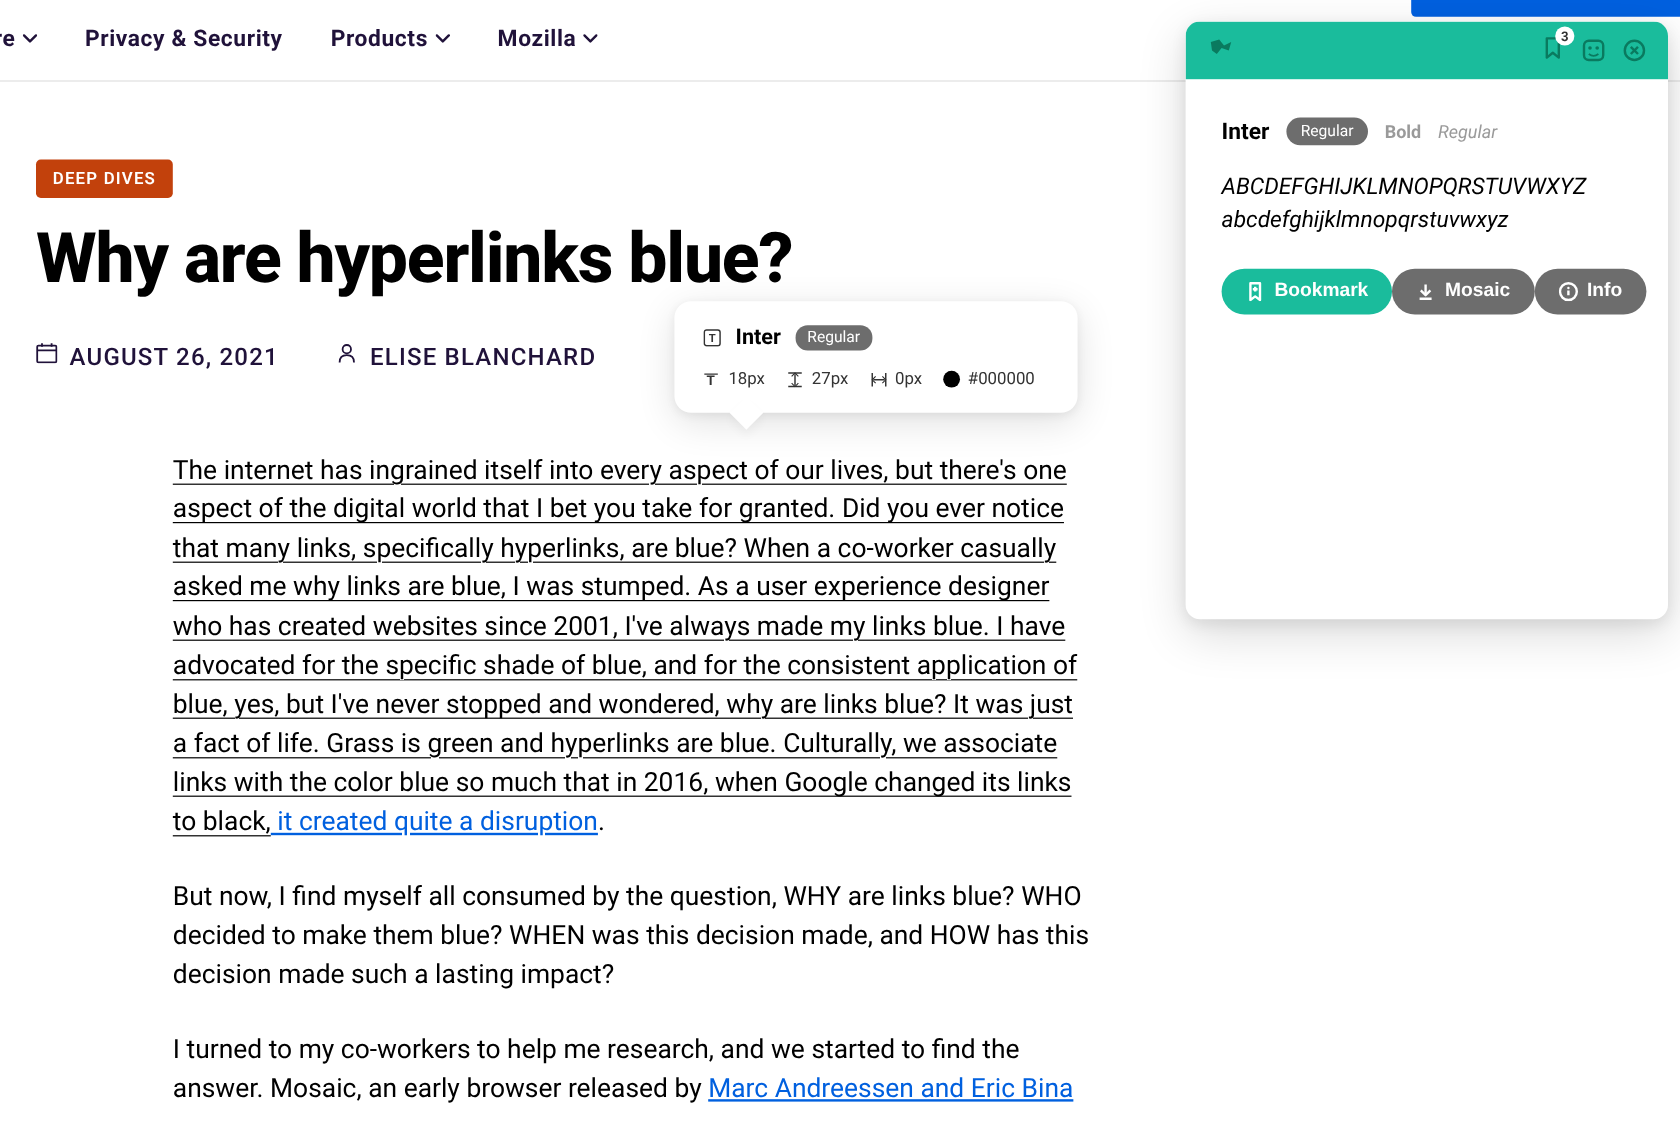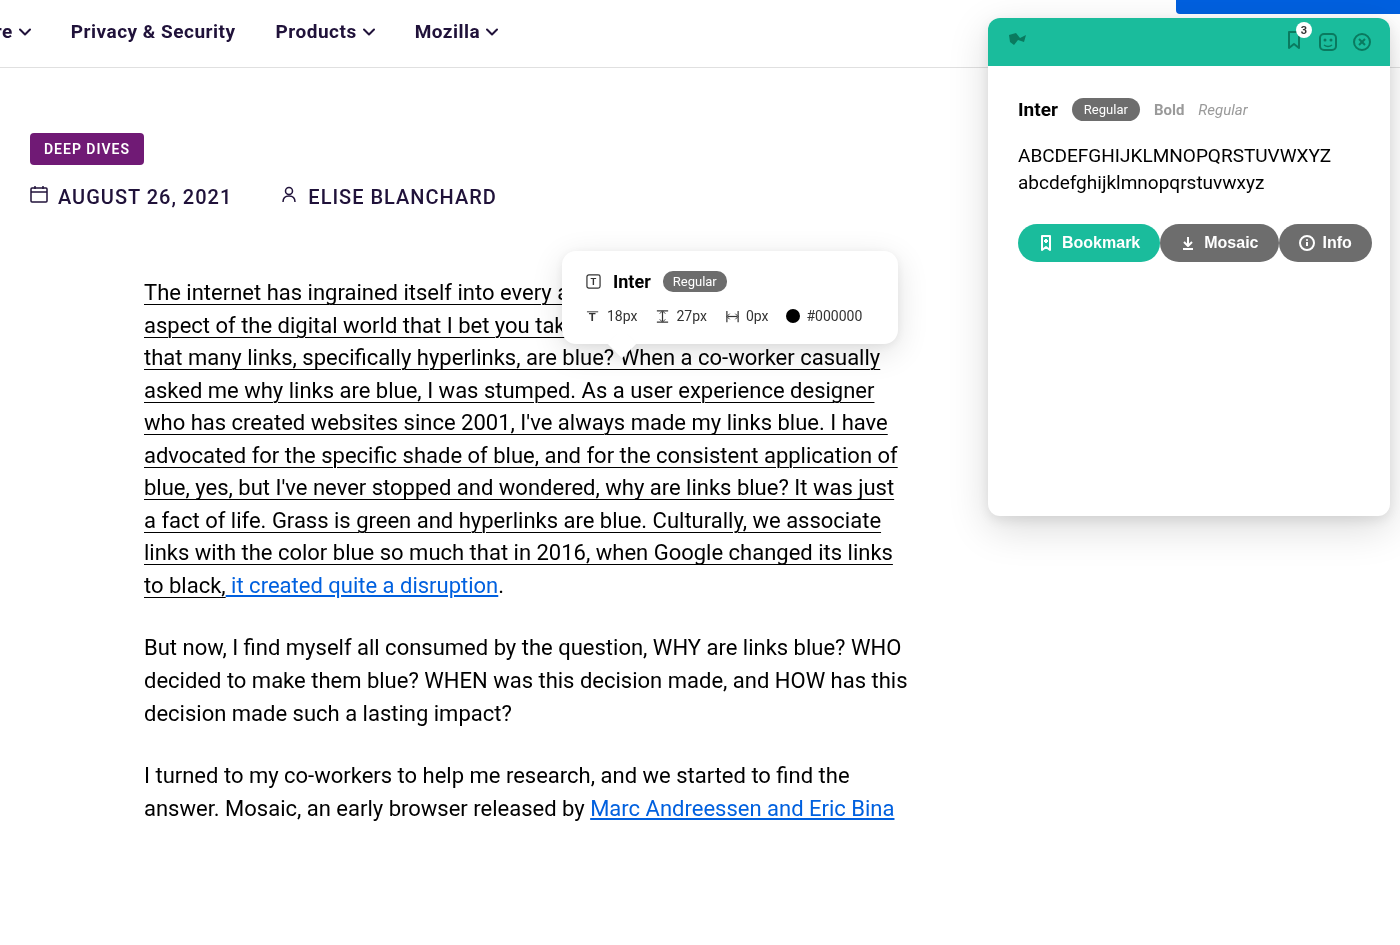--- a/index.html
+++ b/index.html
@@ -40,21 +40,21 @@
       height: 8px;
     }
     
     
     .article {
       padding: 65px 30px 0 30px;
       max-width: 940px;
     }
     .tag {
       display: inline-block;
-      background: #701a75;
+      background: #c2410c;
       color: #fff;
       font-size: 14px;
       font-weight: 600;
       letter-spacing: 1px;
       padding: 8px 14px;
       border-radius: 4px;
       margin-bottom: 20px;
     }
     .title {
       font-size: 58px;
@@ -246,20 +246,21 @@
       color: #9a9a9a;
     }
     .ext-style-italic {
       font-style: italic;
     }
     .ext-sample {
       font-size: 19px;
       line-height: 1.4;
       color: #000;
       margin-bottom: 28px;
+      font-style: italic;
     }
     .ext-buttons {
       display: flex;
     }
     .ext-btn {
       display: flex;
       align-items: center;
       gap: 8px;
       padding: 10px 20px;
       border-radius: 22px;
@@ -315,20 +316,21 @@
   <div class="nav-item">
     <span>Mozilla</span>
     <svg class="chevron-down" viewBox="0 0 12 8">
         <path d="M1 1.5 L6 6.5 L11 1.5" stroke="#20123A" stroke-width="2" fill="none" stroke-linecap="round" stroke-linejoin="round"></path>
       </svg>
   </div>
 </nav>
 
 <article class="article">
   <span class="tag">DEEP DIVES</span>
+  <h1 class="title">Why are hyperlinks blue?</h1>
   <div class="meta">
     <div class="meta-item">
       <svg class="meta-icon" viewBox="0 0 18 18">
           <rect x="1" y="3" width="16" height="14" rx="1" fill="none" stroke="#20123A" stroke-width="1.5"></rect>
           <line x1="1" y1="7" x2="17" y2="7" stroke="#20123A" stroke-width="1.5"></line>
           <line x1="5" y1="1" x2="5" y2="4" stroke="#20123A" stroke-width="1.5"></line>
           <line x1="13" y1="1" x2="13" y2="4" stroke="#20123A" stroke-width="1.5"></line>
         </svg>
       <span>AUGUST 26, 2021</span>
     </div>

